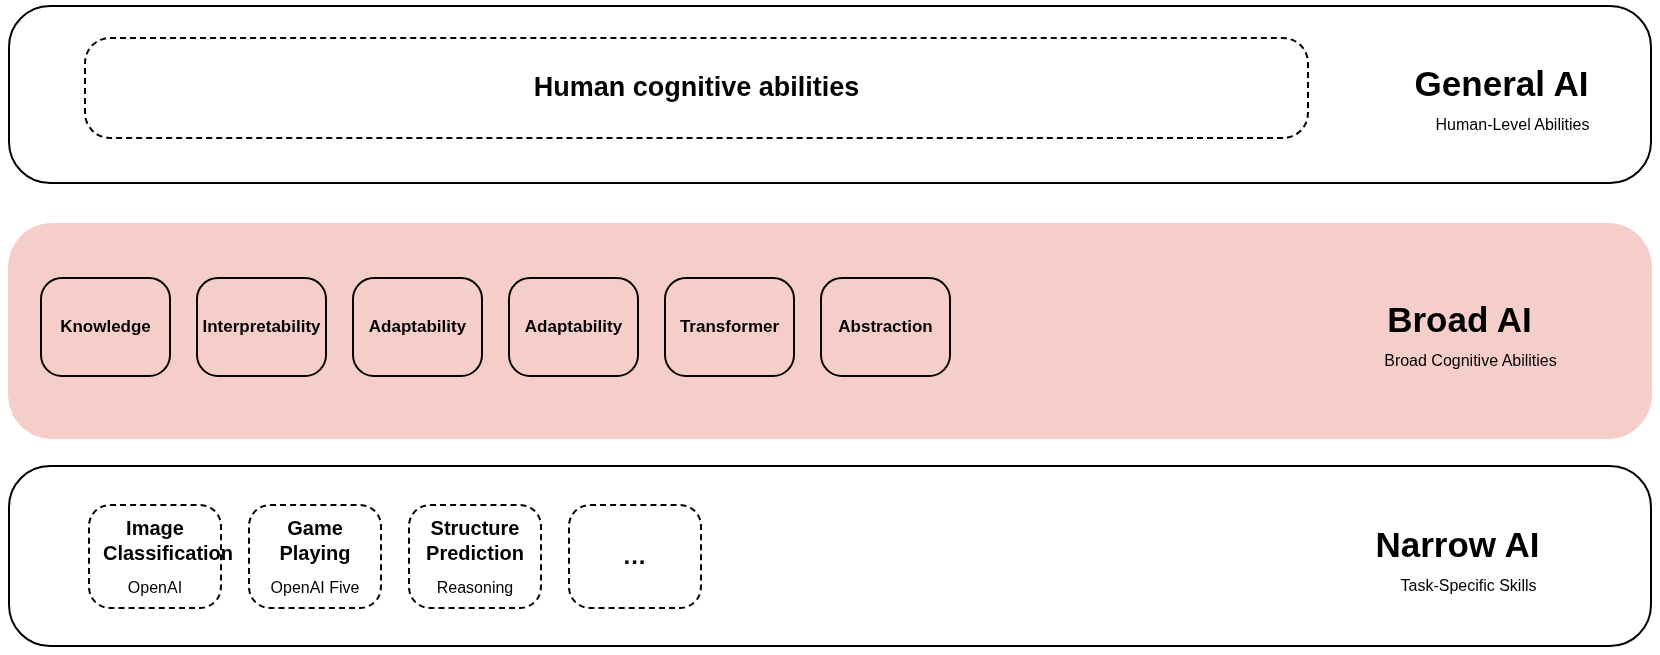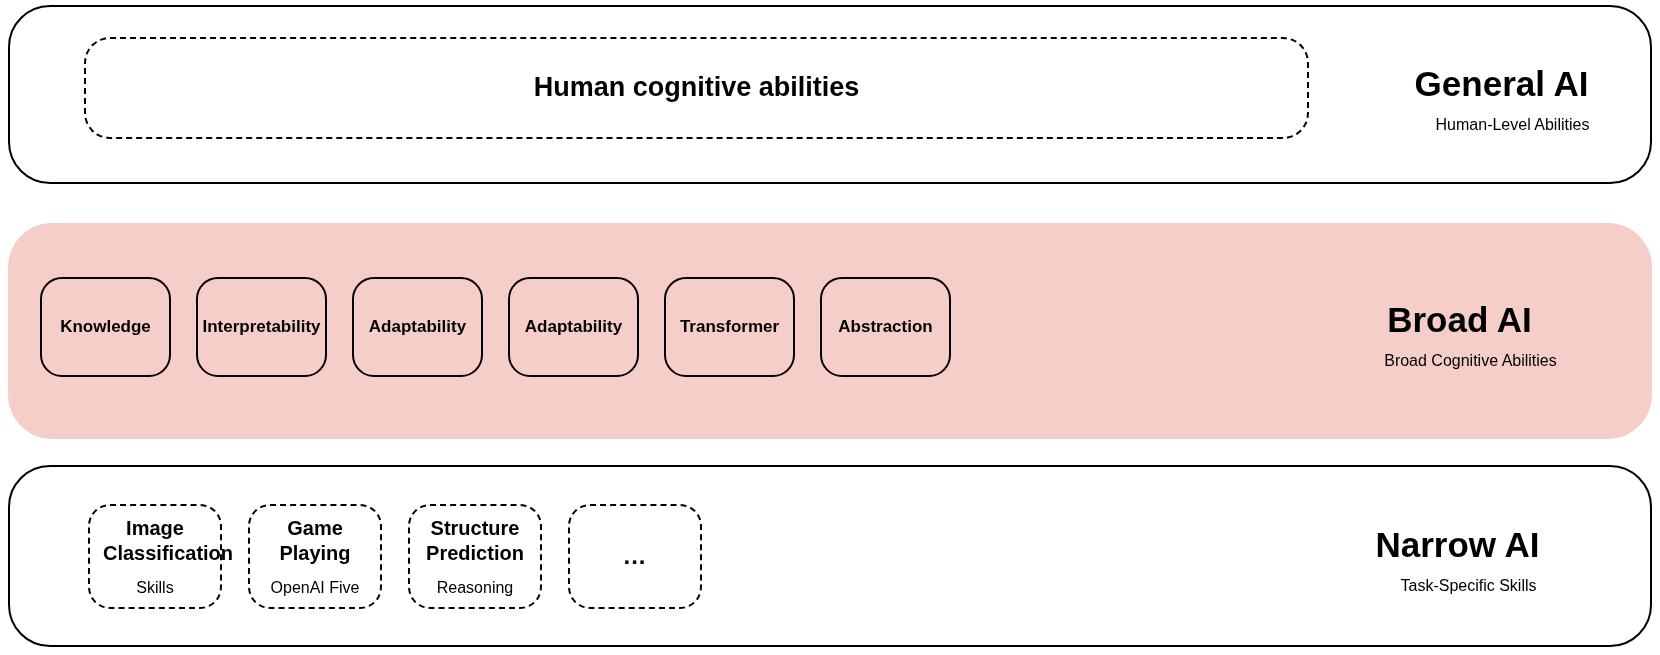--- a/index.html
+++ b/index.html
@@ -156,21 +156,21 @@
     <div class="label-col">
       <div class="band-title">Broad AI</div>
       <div class="band-subtitle">Broad Cognitive Abilities</div>
     </div>
   </div>
 
   <div class="band outlined" id="band-narrow">
     <div class="band-content">
       <div class="skill-box">
         <div class="skill-name">Image Classification</div>
-        <div class="skill-example">Skills</div>
+        <div class="skill-example">OpenAI</div>
       </div>
       <div class="skill-box">
         <div class="skill-name">Game Playing</div>
         <div class="skill-example">OpenAI Five</div>
       </div>
       <div class="skill-box">
         <div class="skill-name">Structure Prediction</div>
         <div class="skill-example">Reasoning</div>
       </div>
       <div class="skill-box ellipsis">

